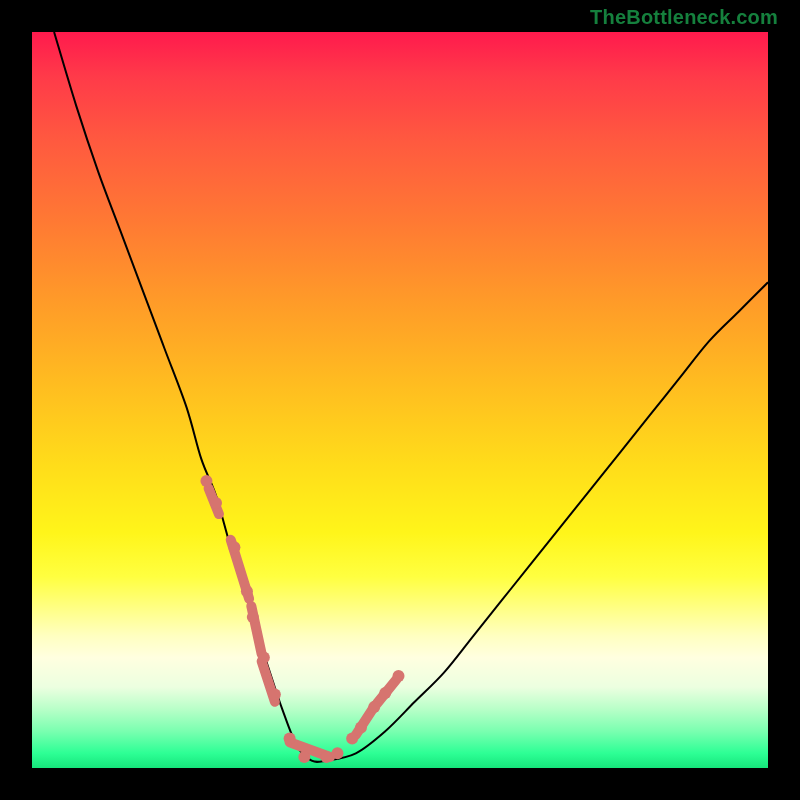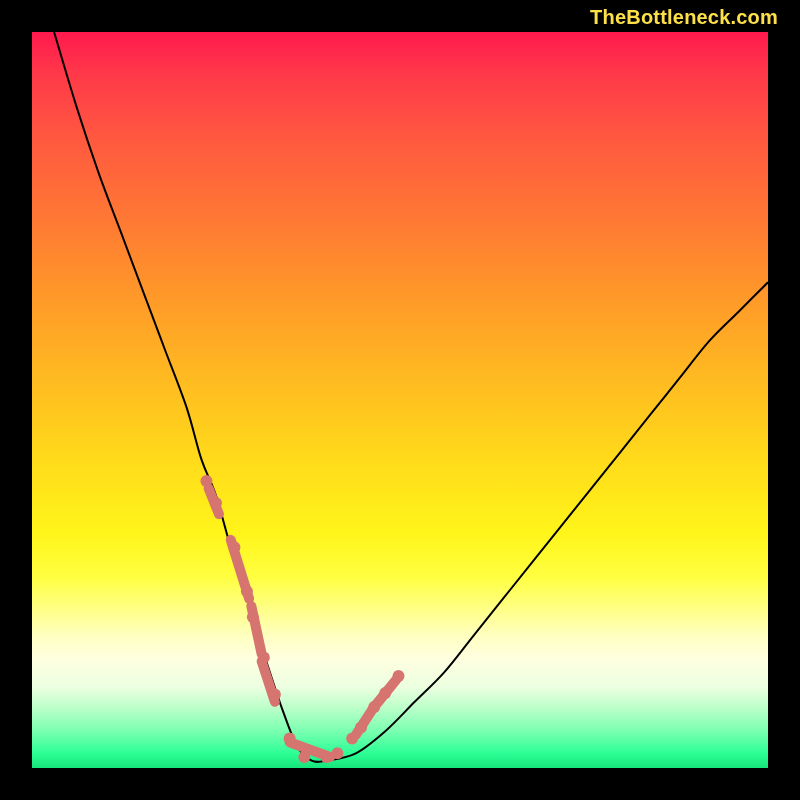--- a/index.html
+++ b/index.html
@@ -43,21 +43,21 @@
       #b8ffc8 92%,
       #7affb0 95%,
       #2dff95 98%,
       #16e57b 100%
     );
   }
   .attribution {
     position: absolute;
     top: 6px;
     right: 22px;
-    color: #fde047;
+    color: #15803d;
     font-size: 20px;
     font-weight: 600;
     letter-spacing: 0.2px;
   }
   svg.curve {
     position: absolute;
     left: 0;
     top: 0;
     pointer-events: none;
   }

